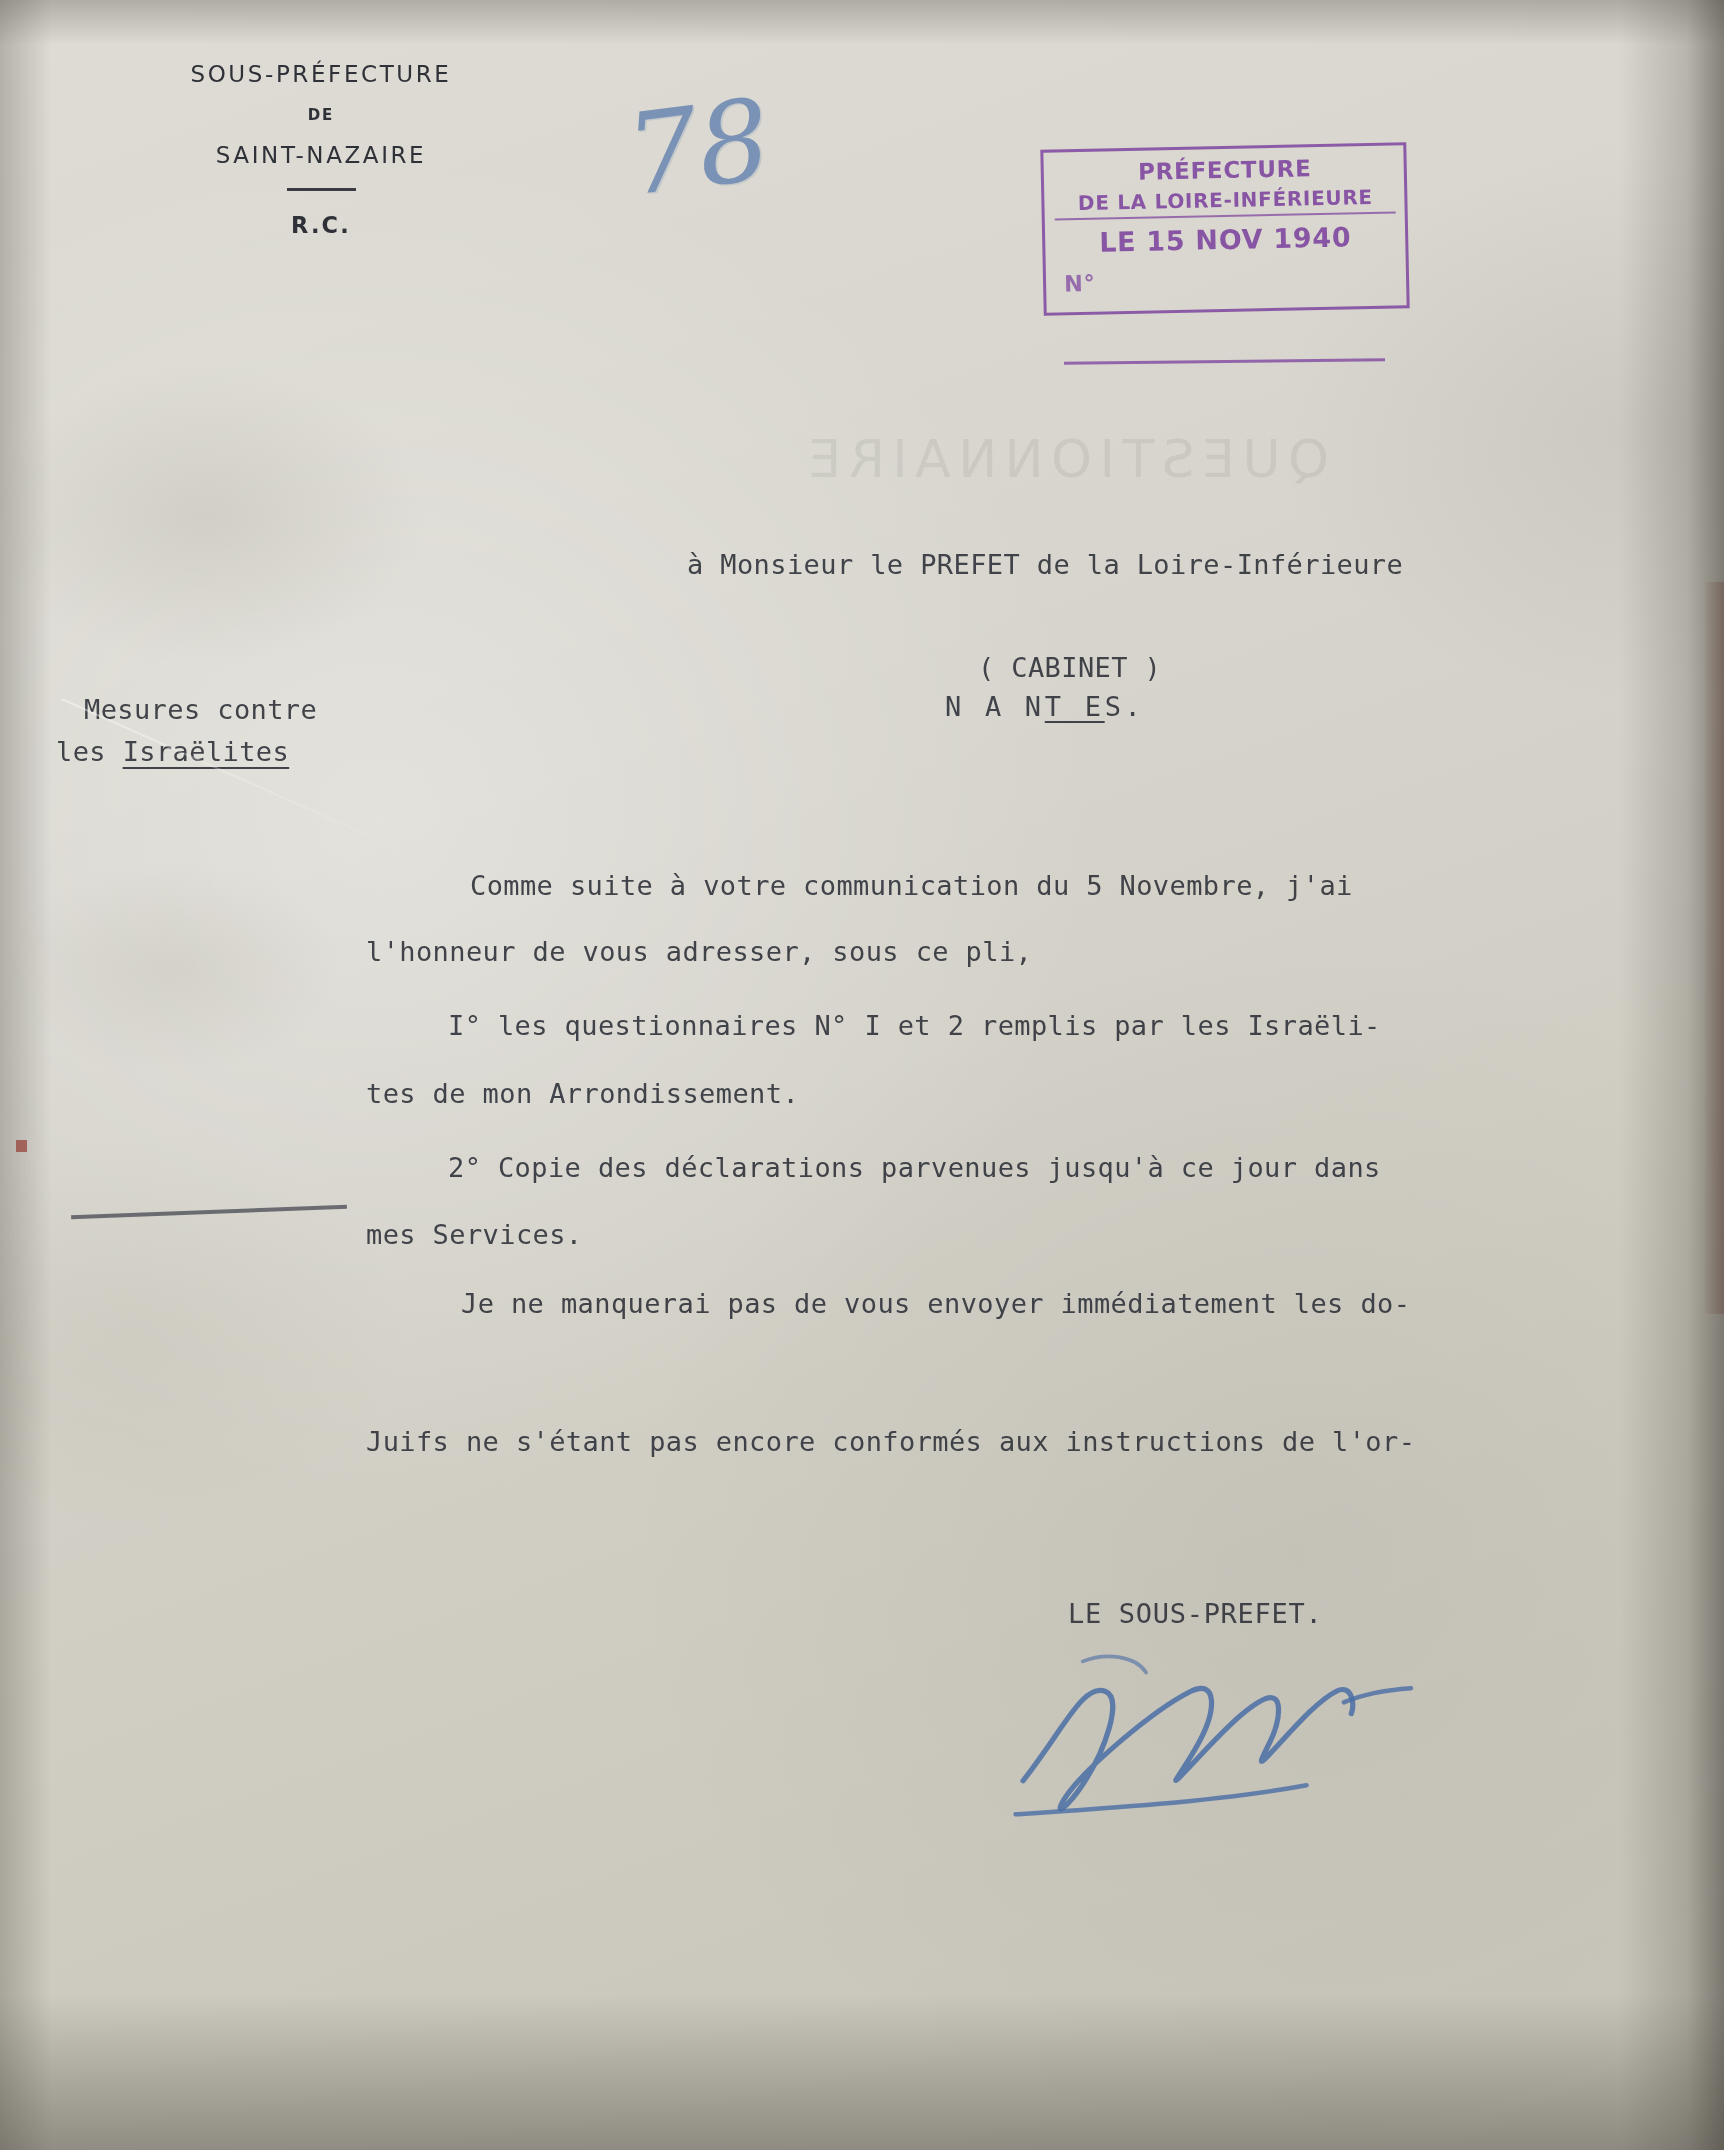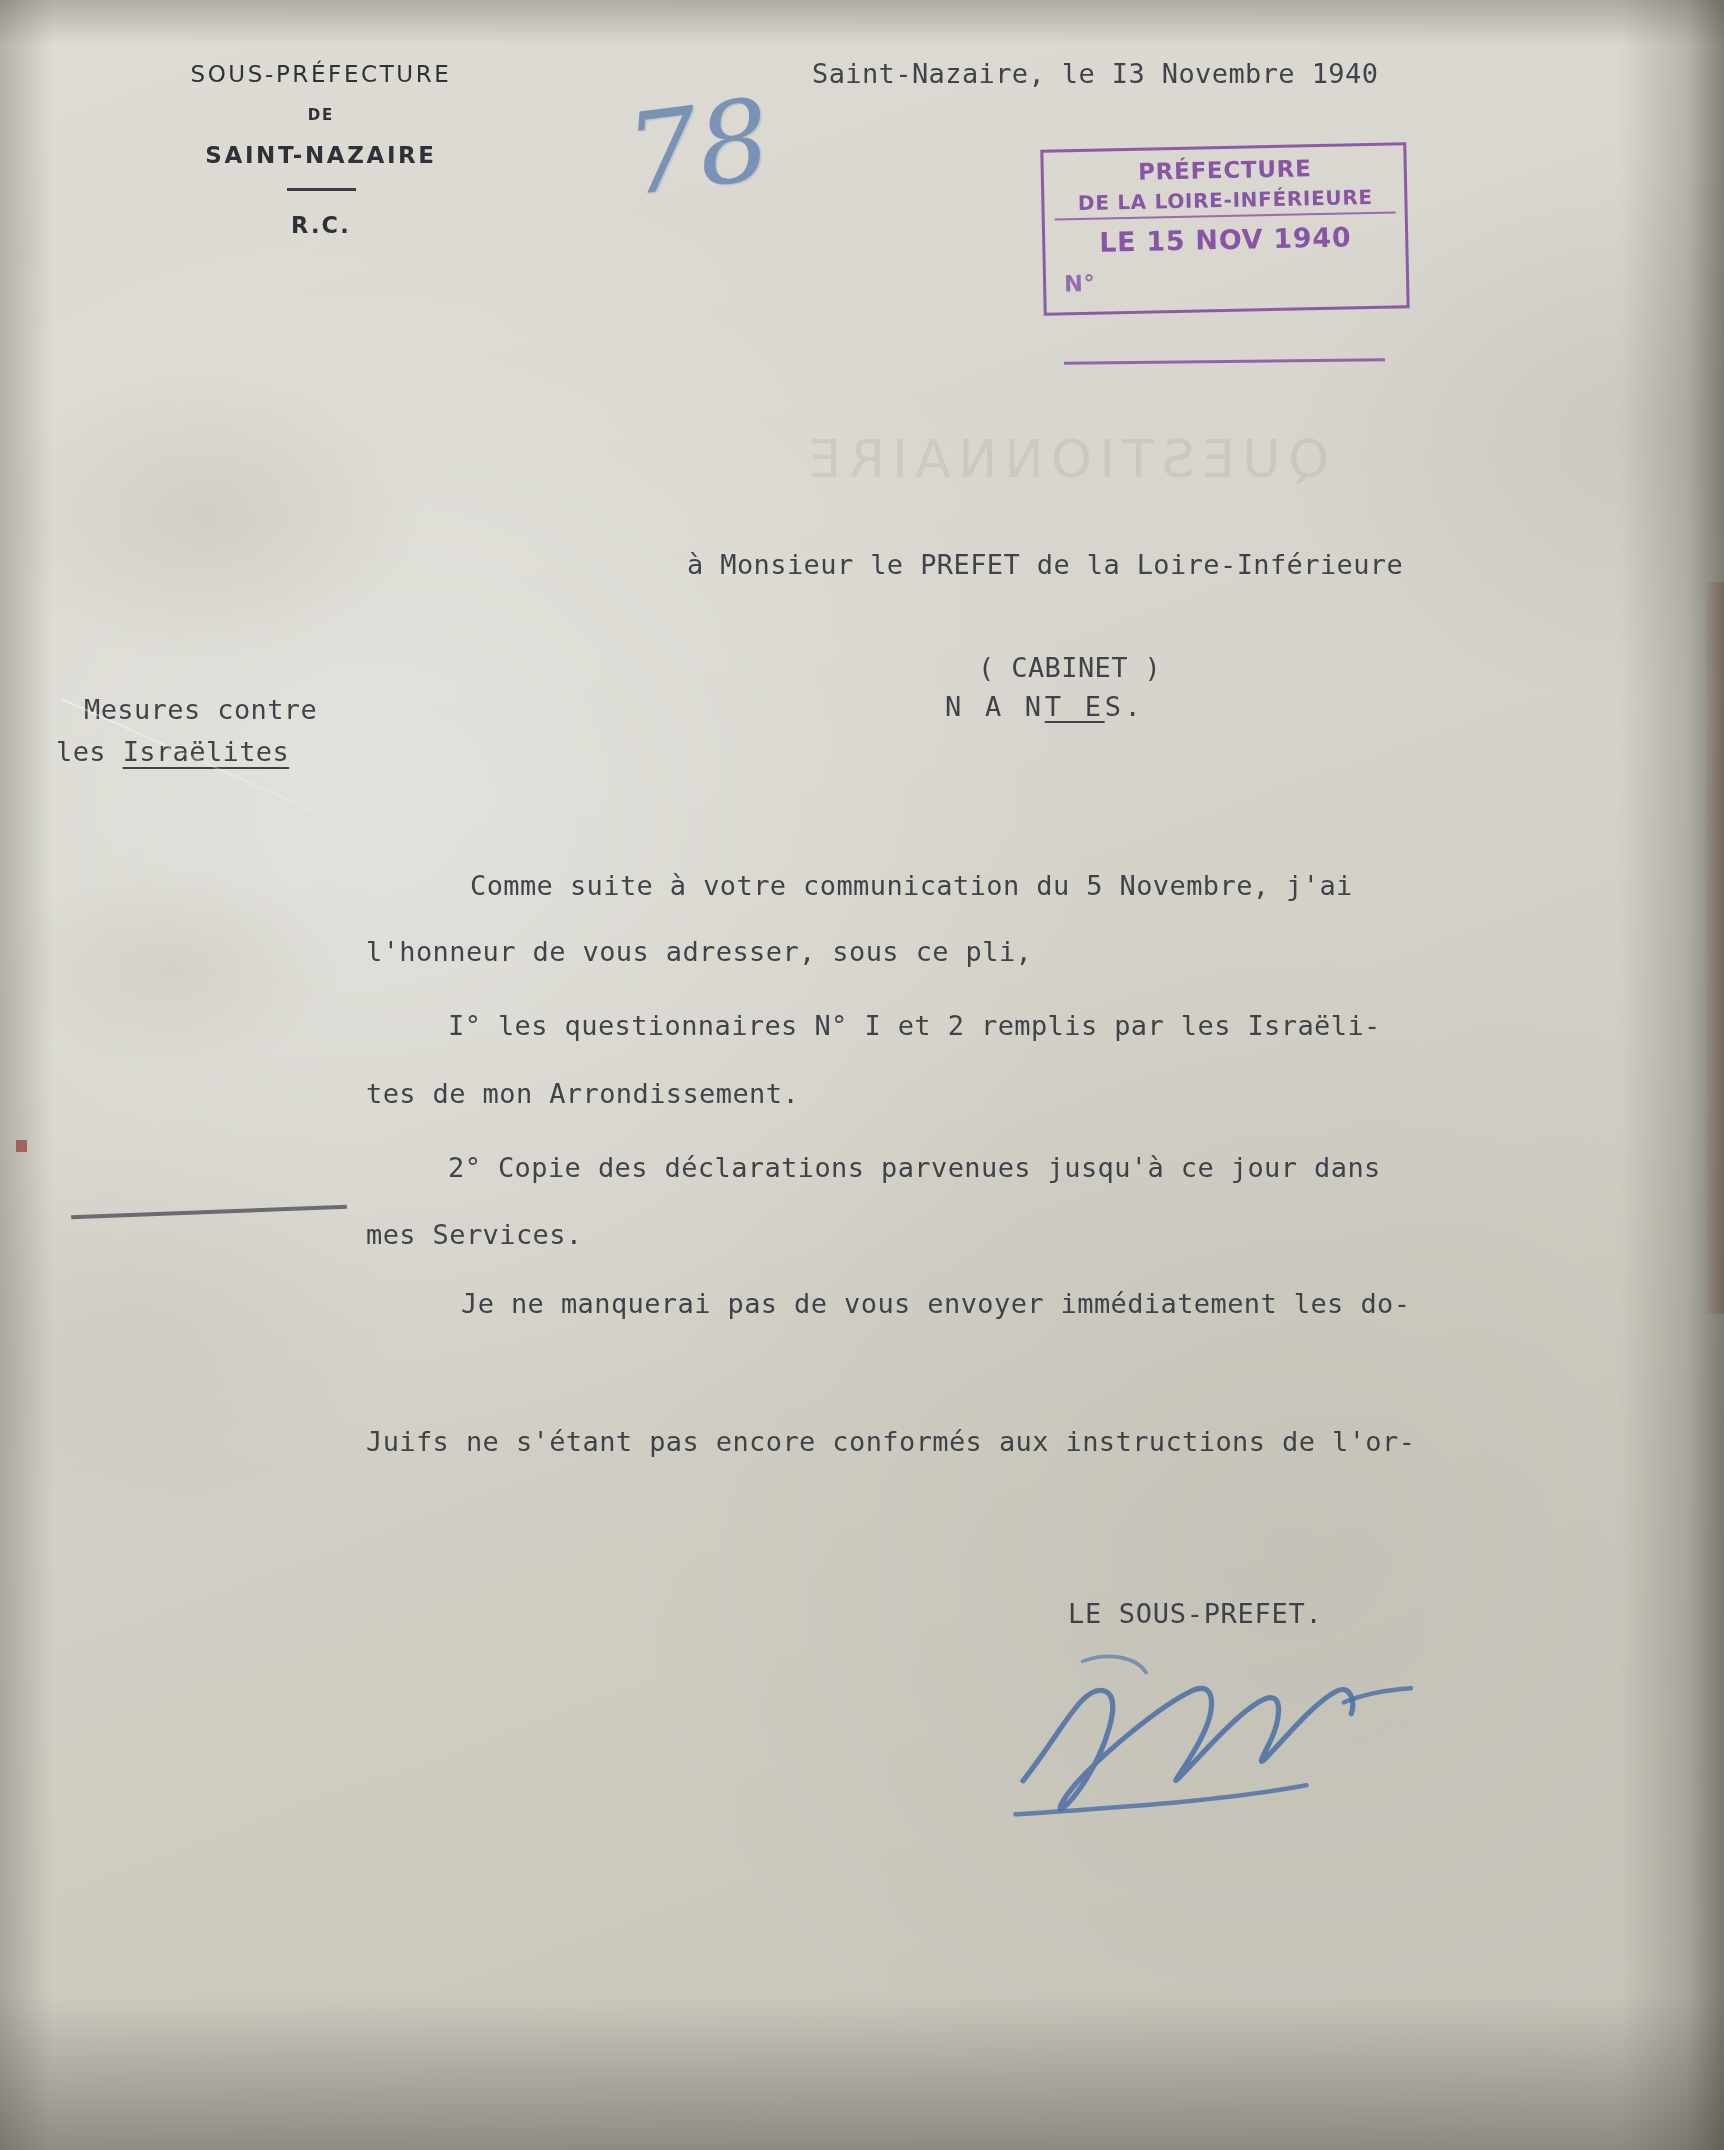--- a/index.html
+++ b/index.html
@@ -106,21 +106,21 @@
   }
   .lh-2 {
     font-family: "DejaVu Sans", sans-serif;
     font-weight: bold;
     font-size: 15px;
     letter-spacing: 1.9px;
     margin-top: 19.4px;
   }
   .lh-3 {
     font-family: "DejaVu Sans", sans-serif;
-    font-weight: bold;
+    font-weight: normal;
     font-size: 23px;
     letter-spacing: 2.6px;
     margin-top: 18px;
   }
   .lh-rule {
     width: 69px;
     height: 3px;
     background: #3a3c42;
     margin: 19.4px auto 0 auto;
   }
@@ -303,21 +303,20 @@
   <div class="letterhead">
     <div class="lh-1">SOUS-PRÉFECTURE</div>
     <div class="lh-2">DE</div>
     <div class="lh-3">SAINT-NAZAIRE</div>
     <div class="lh-rule"></div>
     <div class="lh-4">R.C.</div>
   </div>
 
   <div class="hw-number">78</div>
 
-  <div class="typed date-line">Saint-Nazaire, le I3 Novembre 1940</div>
 
   <div class="stamp">
     <div class="stamp-box"></div>
     <div class="stamp-line stamp-l1">PRÉFECTURE</div>
     <div class="stamp-line stamp-l2">DE LA LOIRE-INFÉRIEURE</div>
     <div class="stamp-sep"></div>
     <div class="stamp-line stamp-l3">LE 15 NOV 1940</div>
     <div class="stamp-line stamp-l4">N°</div>
   </div>
   <div class="stamp-underline"></div>

